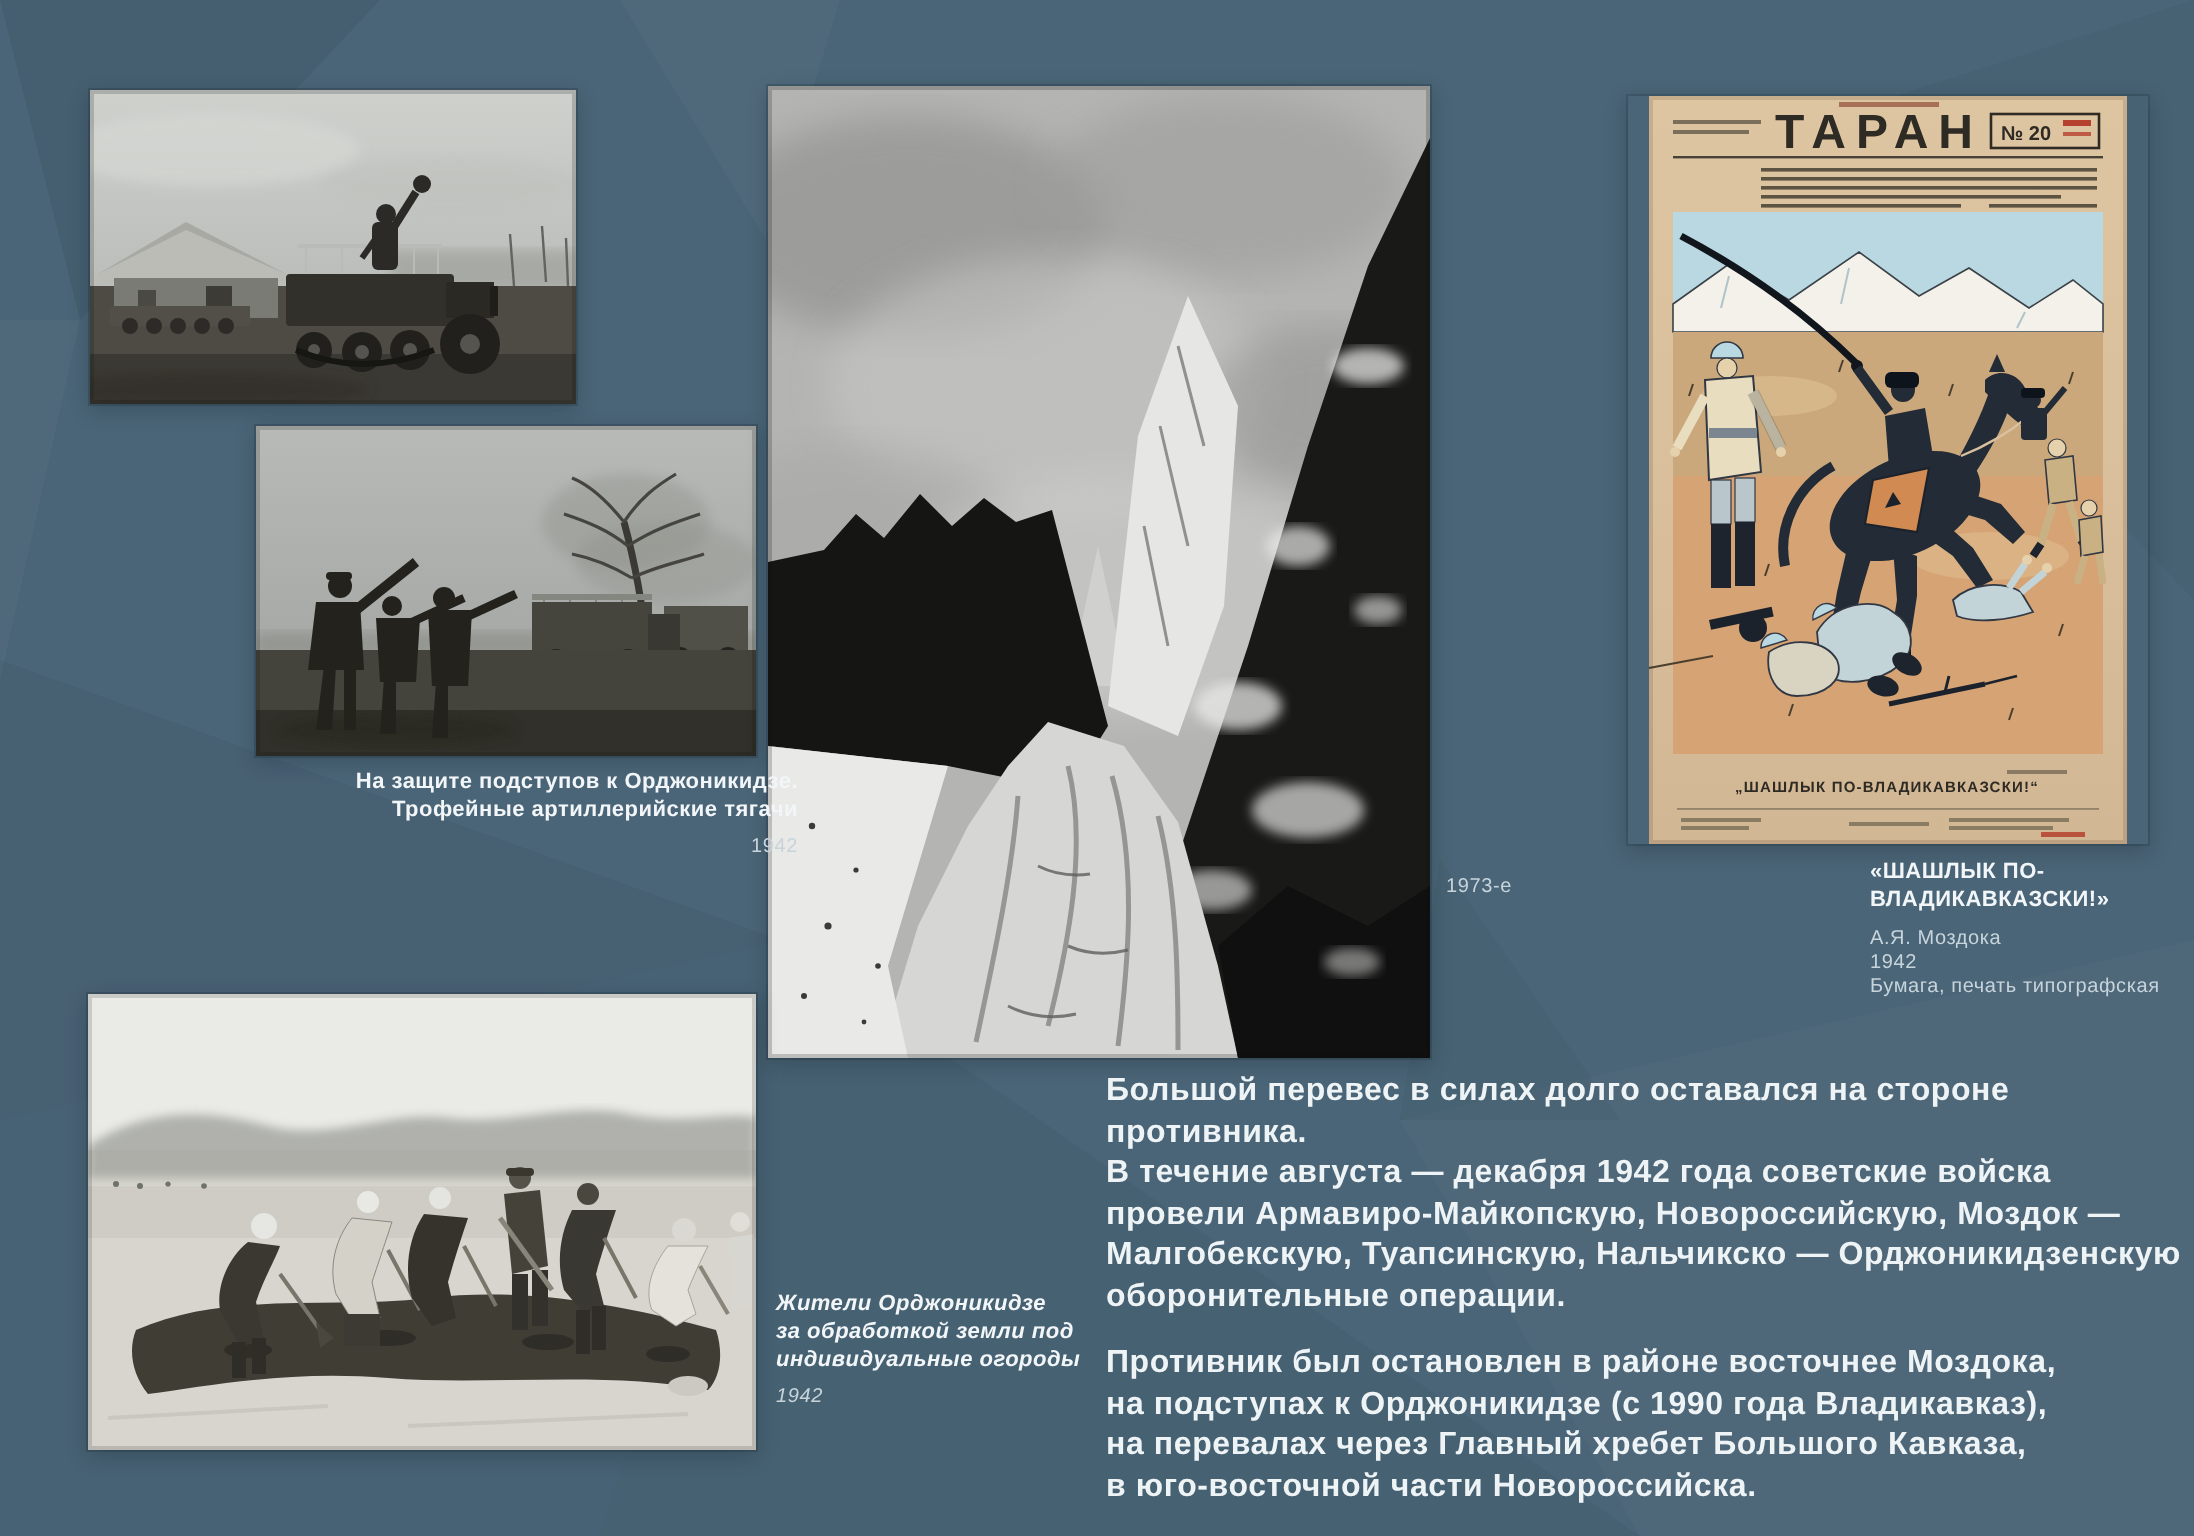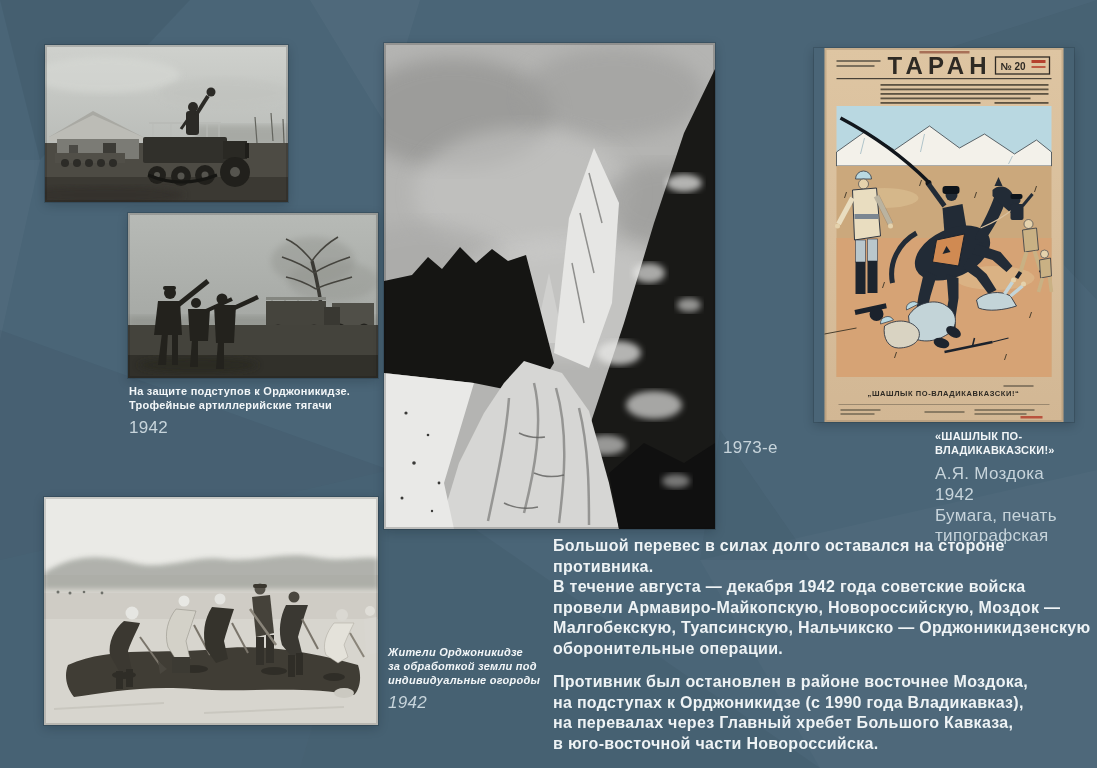--- a/index.html
+++ b/index.html
@@ -9,21 +9,21 @@
   }
   .bg-facets{position:absolute;inset:0;z-index:0;}
   .photo{position:absolute;z-index:2;box-shadow:0 0 0 1px rgba(10,20,28,.18),0 3px 10px rgba(10,20,28,.22);}
   .photo svg{display:block;width:100%;height:100%;}
   .caption{position:absolute;z-index:3;}
   .caption-title{
     font-weight:700;font-size:11px;line-height:14px;color:#f2f6f8;
     white-space:pre-line;letter-spacing:.25px;
   }
   .caption-year{
-    font-weight:400;font-size:17px;color:#c7d4db;margin-top:6px;letter-spacing:.3px;
+    font-weight:400;font-size:10px;color:#c7d4db;margin-top:6px;letter-spacing:.3px;
   }
   .body-text{position:absolute;left:553px;top:536px;width:545px;z-index:3;}
   .body-par{
     font-weight:700;font-size:16px;line-height:20.5px;color:#eef3f5;
     white-space:pre-line;letter-spacing:.3px;margin:0;
   }
   .body-par + .body-par{margin-top:13px;}
   .poster-wrap{position:absolute;left:814px;top:48px;width:260px;height:374px;z-index:2;
     box-shadow:0 0 0 1px rgba(10,20,28,.15),0 3px 10px rgba(10,20,28,.25);}
   .poster-wrap svg{display:block;width:100%;height:100%;}
@@ -174,21 +174,21 @@
         <line x1="78" y1="98" x2="104" y2="86" stroke-width="4"></line>
         <path d="M88,156 L90,128 L96,128 L96,156 Z" stroke="none"></path>
         <polygon points="86,92 108,92 106,130 88,130" stroke="none"></polygon>
         <circle cx="94" cy="86" r="5.5" stroke="none"></circle>
         <line x1="104" y1="96" x2="130" y2="84" stroke-width="4.5"></line>
       </g>
       <rect x="1" y="1" width="248" height="163" fill="none" stroke="rgba(15,15,15,.18)" stroke-width="2"></rect>
     </svg>
   </div>
 
-  <div class="caption" style="left:129px;top:384px;width:270px;">
+  <div class="caption" style="left:129px;top:384px;width:270px;text-align:right;">
     <div class="caption-title">На защите подступов к Орджоникидзе.
 Трофейные артиллерийские тягачи</div>
     <div class="caption-year">1942</div>
   </div>
 
   <div class="photo" style="left:384px;top:43px;width:331px;height:486px;">
     <svg viewBox="0 0 331 486">
       <defs>
           <filter id="b3">
             <feGaussianBlur stdDeviation="9"></feGaussianBlur>

